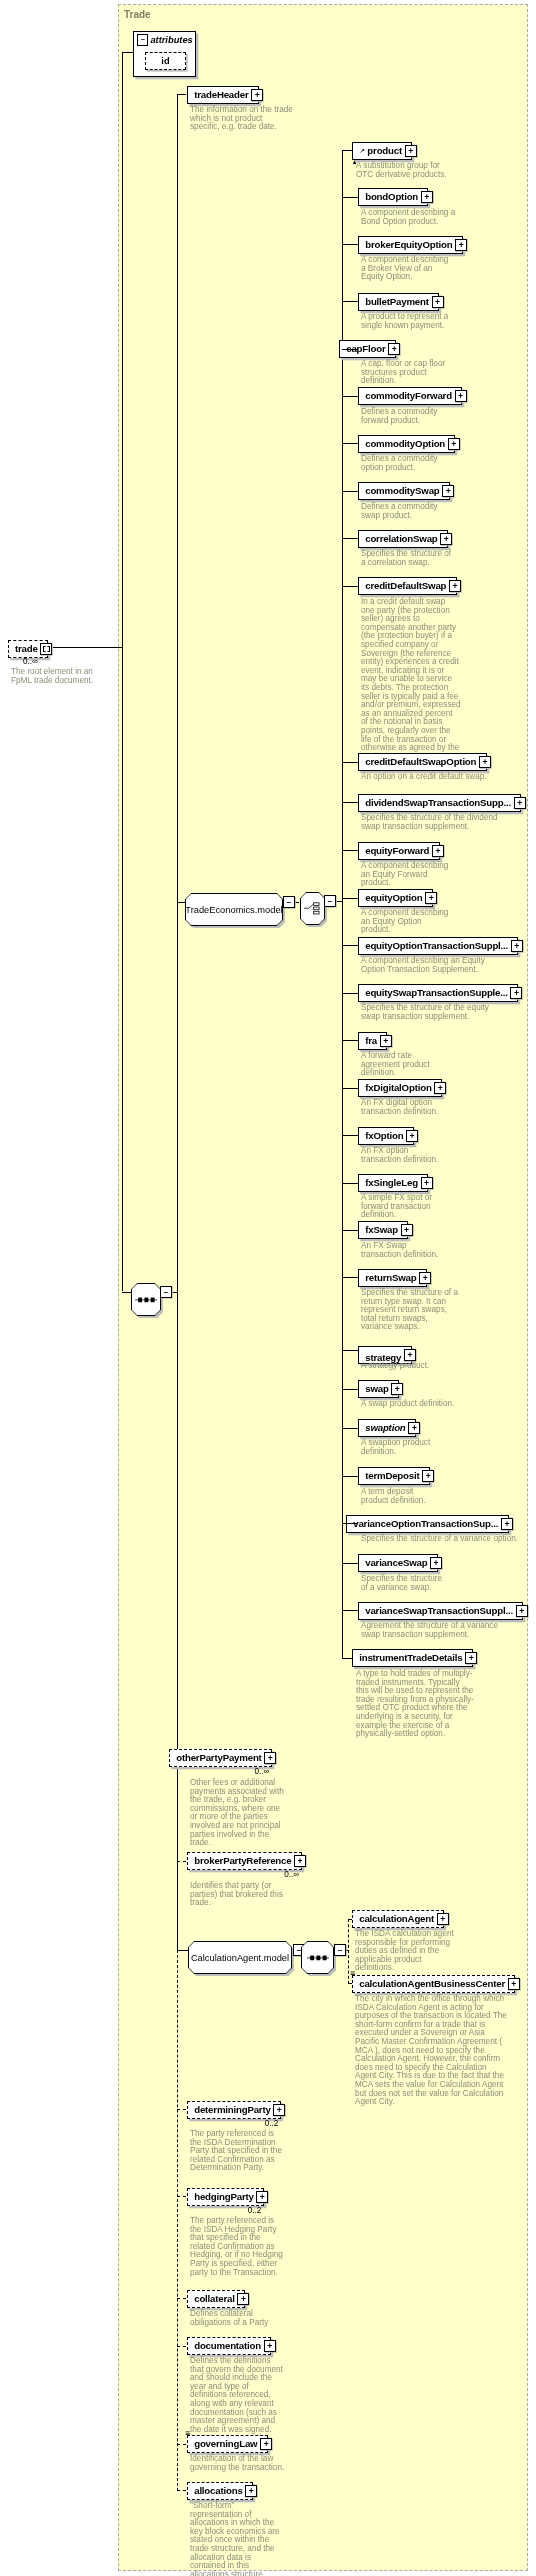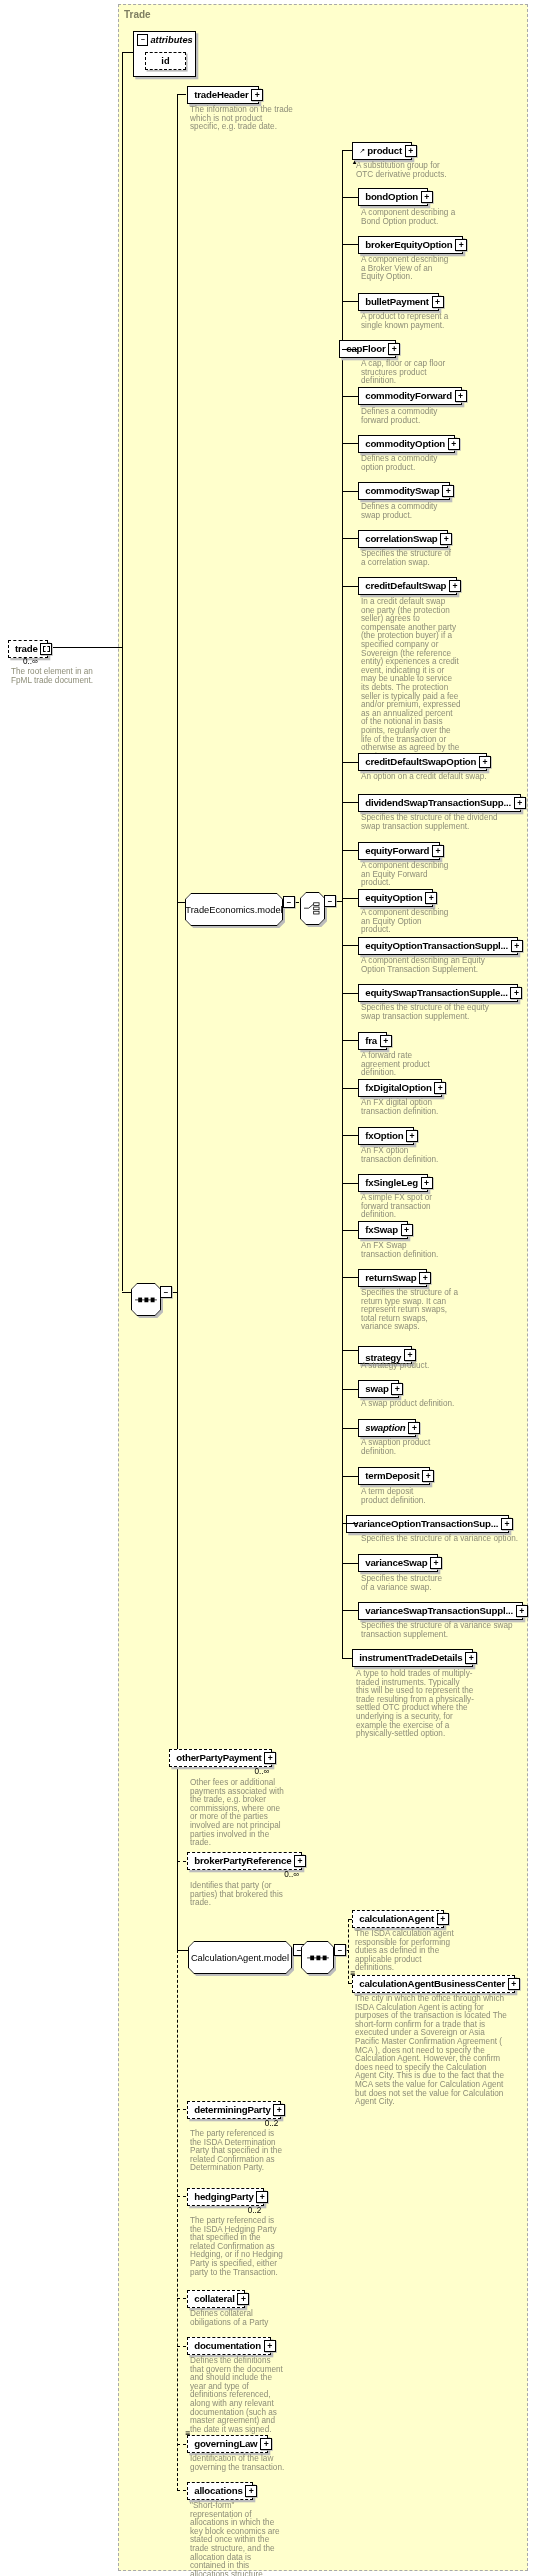--- a/index.html
+++ b/index.html
@@ -373,21 +373,21 @@
     <div class="elbox" style="left: 358px; top: 1554px; text-align: center;">
       <span class="lbl">varianceSwap</span>
       <span class="pb">+</span>
     </div>
     <div class="cap" style="left: 361px; top: 1575px; width: 87px;">Specifies the structure of a variance swap.</div>
     <div class="ln lnh" style="left: 342px; top: 1563px; width: 15.6px;"></div>
     <div class="elbox" style="left: 358px; top: 1602px;">
       <span class="lbl">varianceSwapTransactionSuppl...</span>
       <span class="pb">+</span>
     </div>
-    <div class="cap" style="left: 361px; top: 1622px; width: 156px;">Specifies the structure of a variance swap transaction supplement.</div>
+    <div class="cap" style="left: 361px; top: 1622px; width: 156px;">Agreement the structure of a variance swap transaction supplement.</div>
     <div class="ln lnh" style="left: 342px; top: 1610px; width: 15.6px;"></div>
     <div class="elbox" style="left: 352px; top: 1649px;">
       <span class="lbl">instrumentTradeDetails</span>
       <span class="pb">+</span>
     </div>
     <div class="cap" style="left: 356px; top: 1670px; width: 118px;">A type to hold trades of multiply-traded instruments. Typically this will be used to represent the trade resulting from a physically-settled OTC product where the underlying is a security, for example the exercise of a physically-settled option.</div>
     <div class="ln lnh" style="left: 342px; top: 1658px; width: 10px;"></div>
     <div class="elbox dashed" style="left: 352px; top: 1910px;">
       <span class="lbl">calculationAgent</span>
       <span class="pb">+</span>

